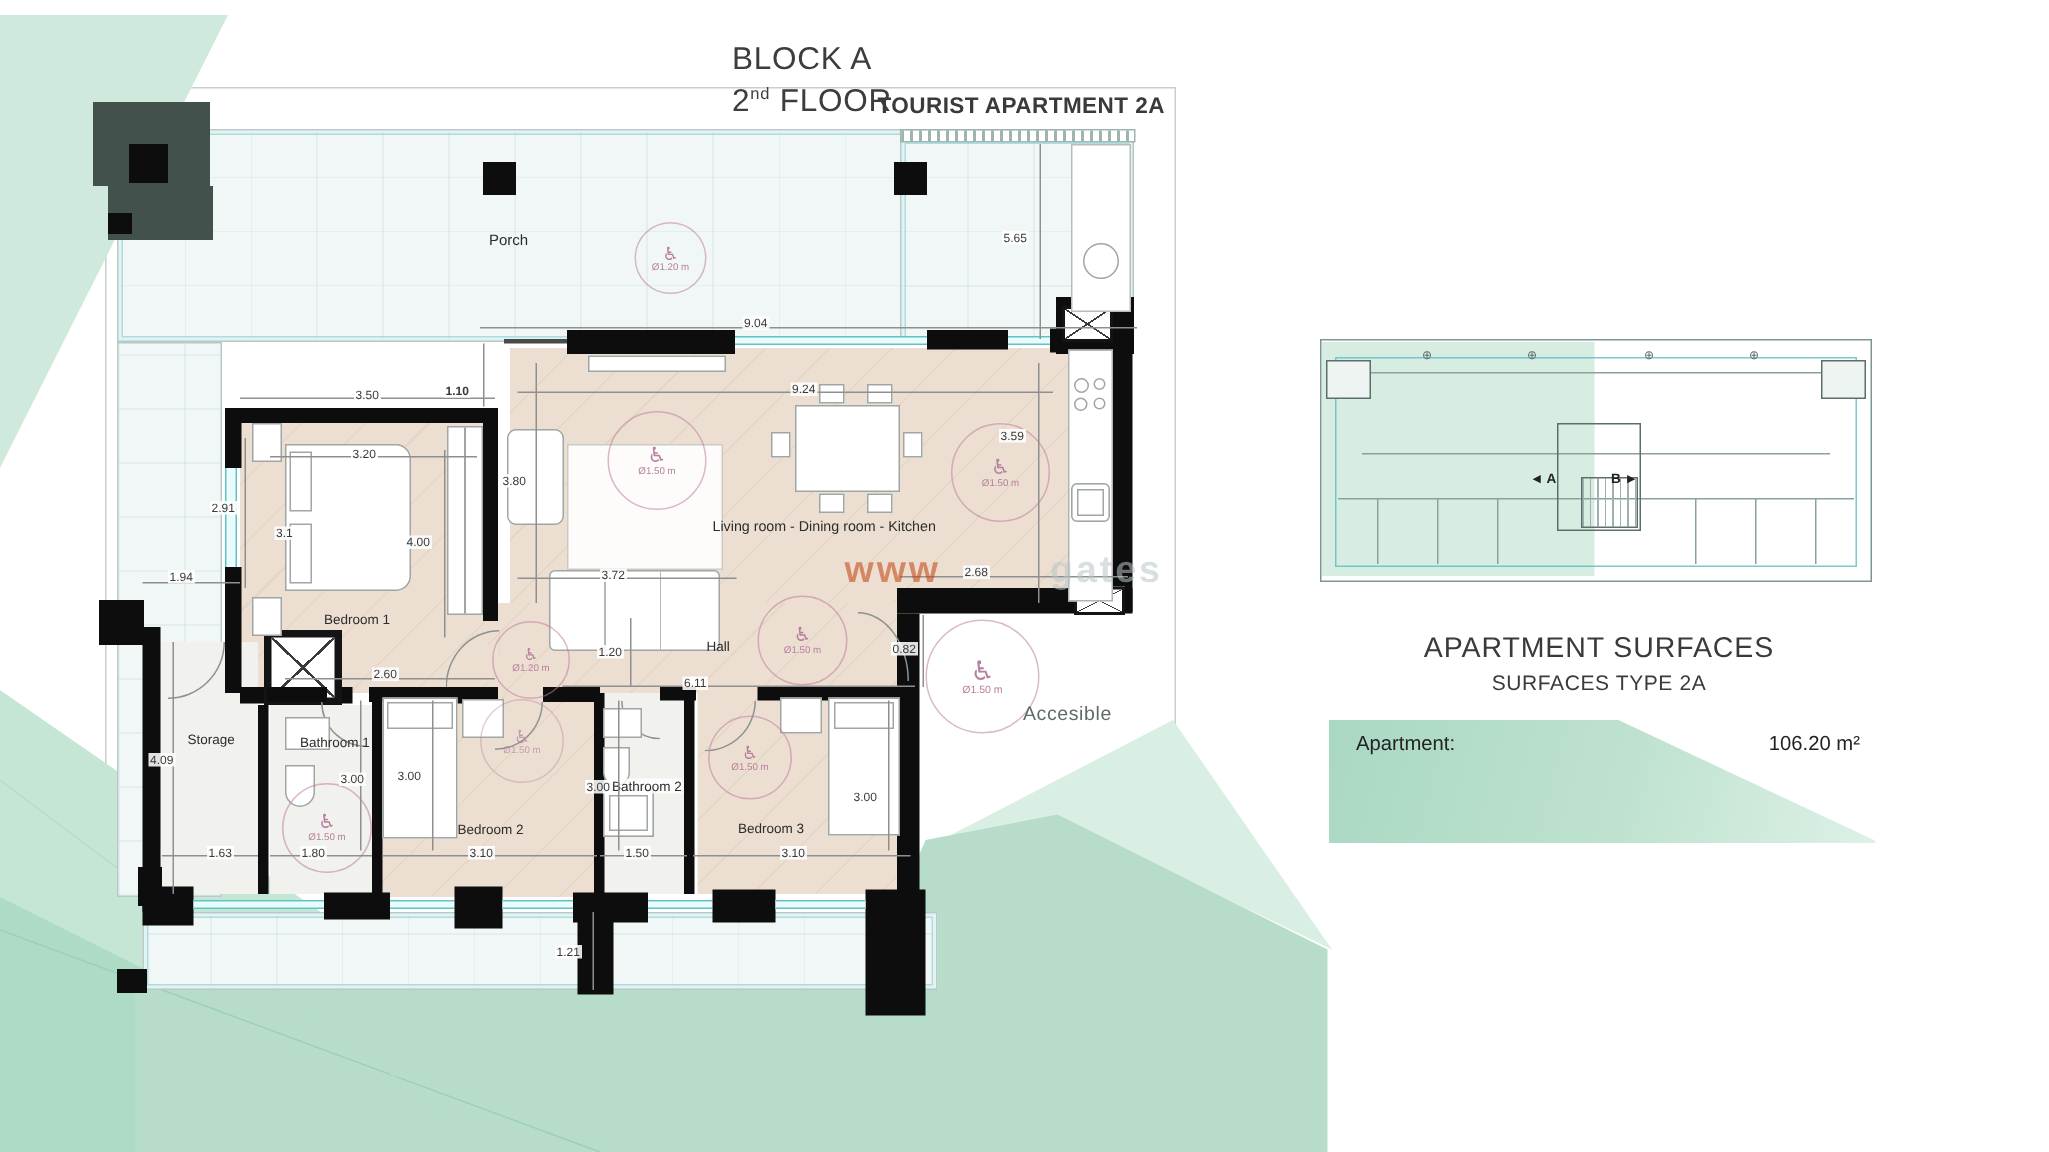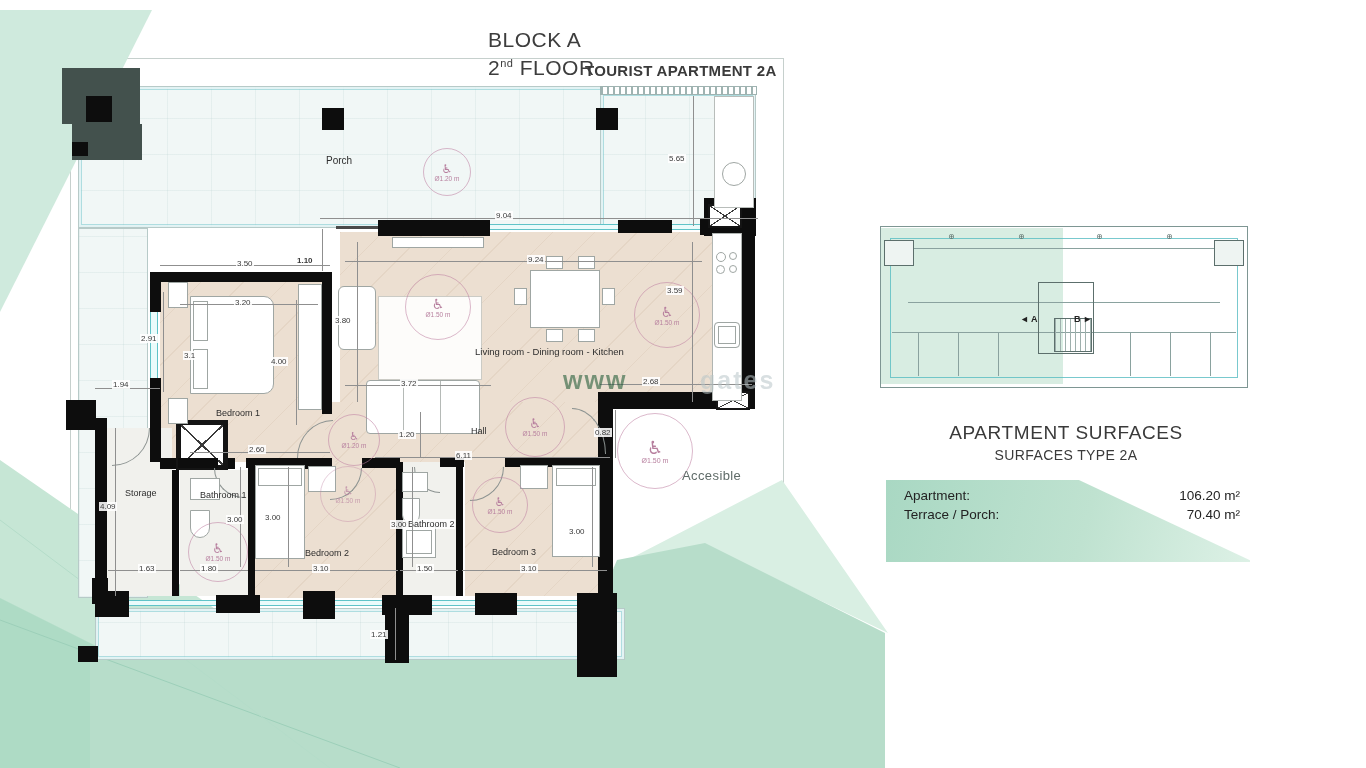--- a/index.html
+++ b/index.html
@@ -65,21 +65,21 @@
   #surfaces{position:absolute;left:880px;top:422px;width:372px;z-index:3;color:#333;}
   #surfaces .h1{font-size:19px;text-align:center;letter-spacing:.6px;color:#3a3a3a;}
   #surfaces .h2{font-size:14px;text-align:center;letter-spacing:.4px;margin-top:3px;color:#3a3a3a;}
   #banner{position:absolute;left:886px;top:480px;width:364px;height:82px;z-index:3;
           background:linear-gradient(105deg,#a9d8c3 0%,#bfe2d0 55%,#ddf1e6 100%);
           clip-path:polygon(0 0,53% 0,100% 98%,100% 100%,0 100%);}
   #srows{position:absolute;left:886px;top:486px;width:364px;z-index:4;}
   .srow{display:flex;justify-content:space-between;font-size:13.5px;line-height:19px;color:#232323;
         padding:0 10px 0 18px;}
   
-  #wm{position:absolute;top:362px;z-index:6;color:#14532d;opacity:.55;font-size:25px;font-weight:bold;
+  #wm{position:absolute;top:362px;z-index:6;color:#c2410c;opacity:.55;font-size:25px;font-weight:bold;
       letter-spacing:2px;z-index:6;}
   .wm1{position:absolute;left:563px;top:362px;}
   .wm2{position:absolute;left:700px;top:362px;}
   #accesible-lbl{position:absolute;left:682px;top:468px;font-size:13px;color:#5f6b68;letter-spacing:.4px;}
   .living-lbl{font-size:9.5px;}
 </style>
 </head>
 <body>
 
 <div id="sheet"></div>
@@ -368,17 +368,13 @@
 <div id="surfaces">
   <div class="h1">APARTMENT SURFACES</div>
   <div class="h2">SURFACES TYPE 2A</div>
 </div>
 <div id="banner"></div>
 <div id="srows">
   <div class="srow">
     <span>Apartment:</span>
     <span>106.20 m²</span>
   </div>
-  <div class="srow">
-    <span>Terrace / Porch:</span>
-    <span>70.40 m²</span>
-  </div>
 </div>
 
 </body></html>

